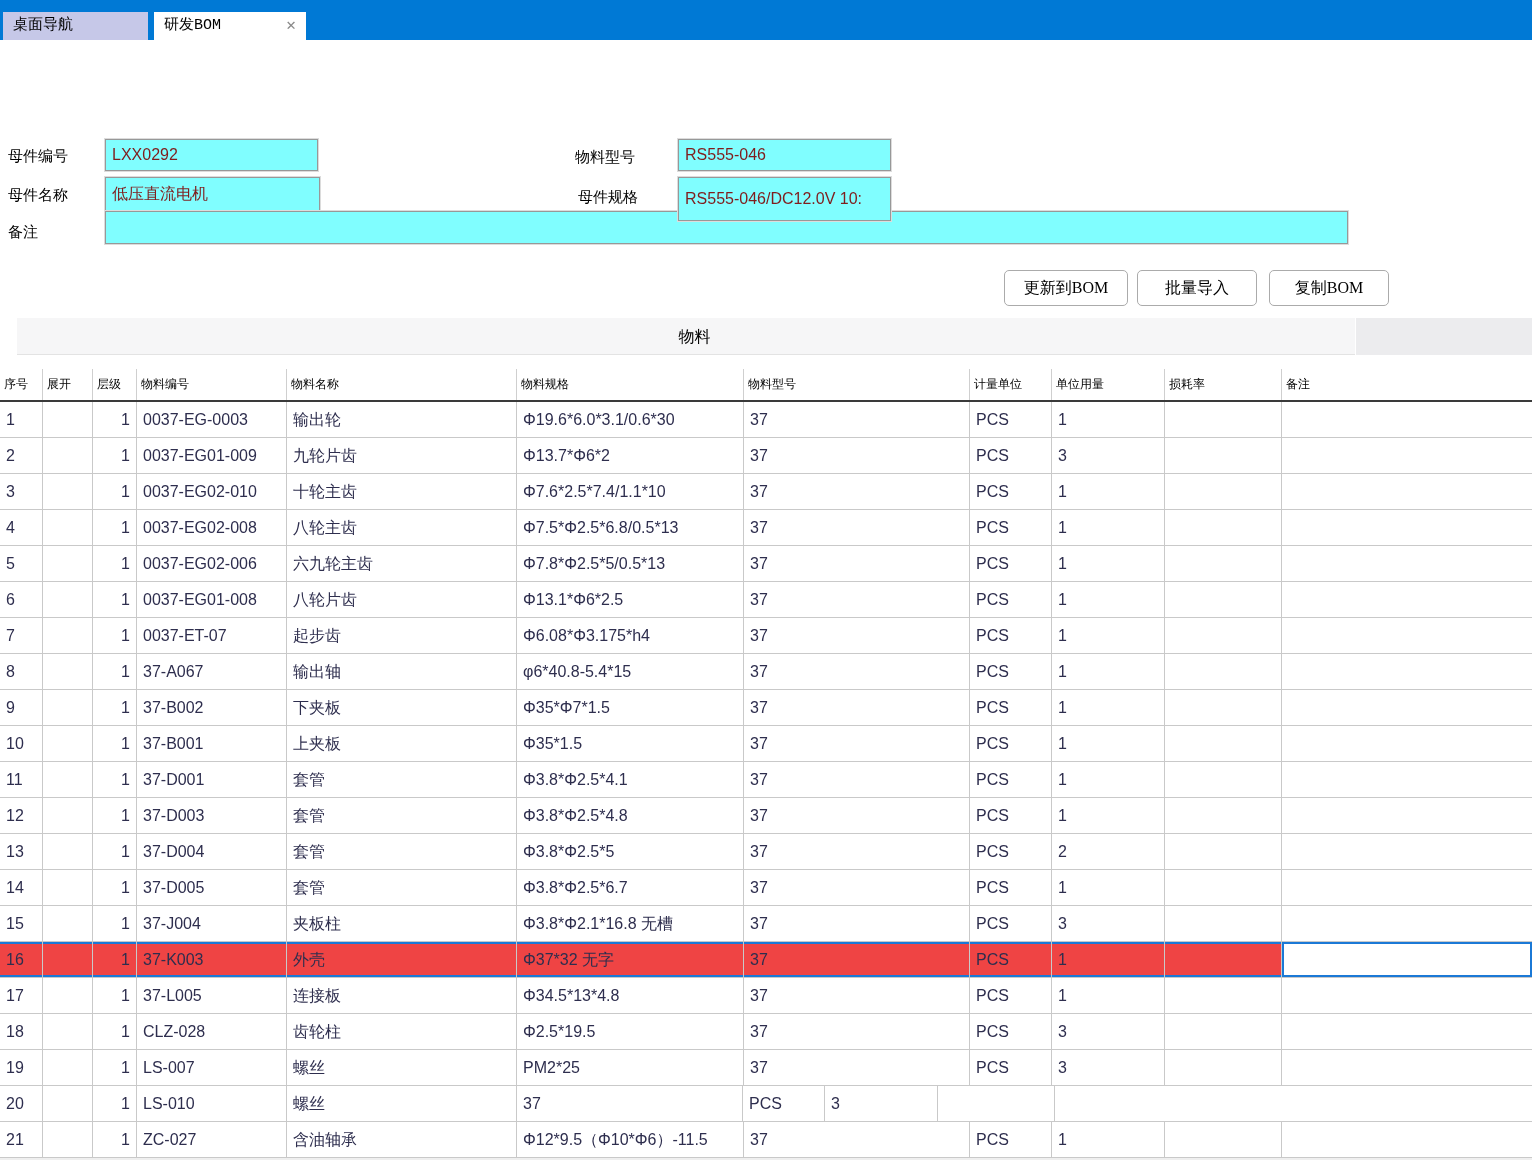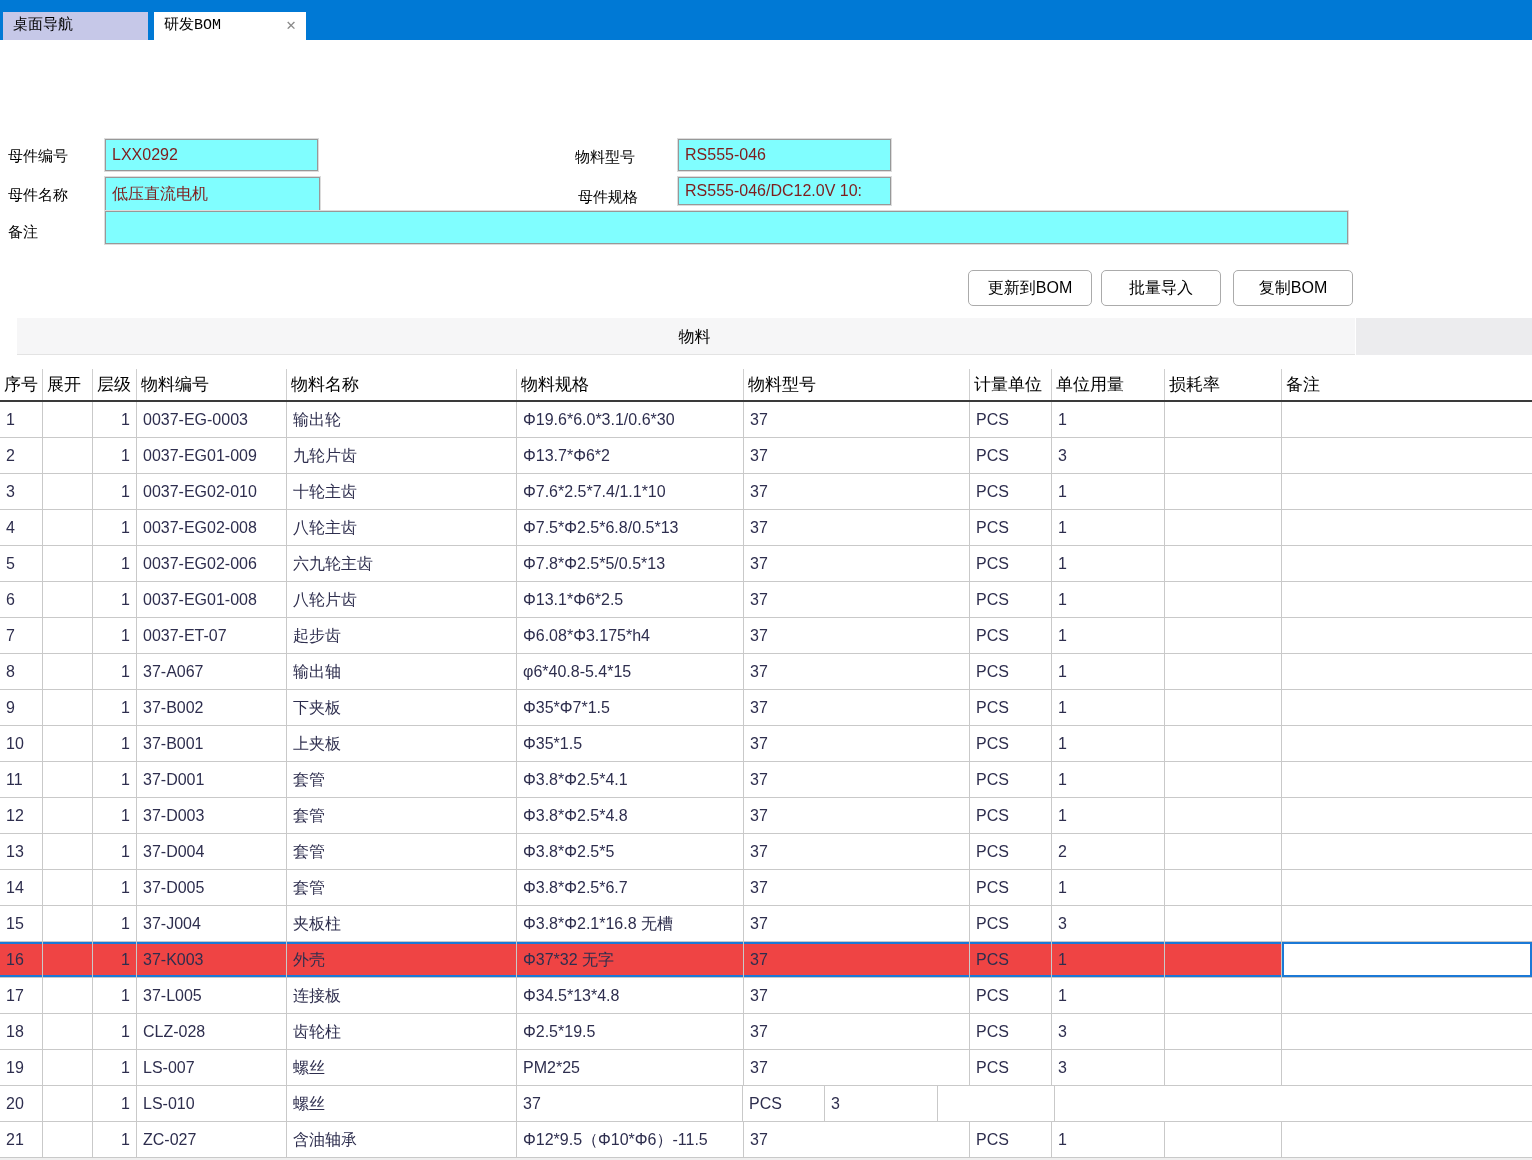--- a/index.html
+++ b/index.html
@@ -18,32 +18,32 @@
 
   
   .flabel { position:absolute; font-size:15px; color:#000; white-space:nowrap; }
   .ffield { position:absolute; background:#80feff; border:1px solid #989898;
     box-shadow:0 0 0 1px #dcdcdc; font-size:16px; padding:0 6px; color:#7f1d1d;
     font-family:"Liberation Sans","DejaVu Sans",sans-serif; }
 
   
   .btn { position:absolute; top:270px; height:36px; background:#fff;
     border:1px solid #ababab; border-radius:5px; font-size:16px; color:#000;
-    font-family:Liberation Sans, sans-serif; cursor:pointer; }
+    font-family:Liberation Serif, serif; cursor:pointer;margin-left:36px; }
 
   
   .band { position:absolute; top:318px; left:17px; width:1355px; height:37px;
     background:#f6f6f7; border-bottom:1px solid #e3e3e3; text-align:center;
     line-height:37px; font-size:16px; color:#000; }
   .band-right { position:absolute; top:318px; left:1355px; width:177px; height:37px;
     background:#ececee; border-left:1px solid #ffffff; }
 
   .header-row { position:absolute; top:369px; left:0; width:1532px; height:33px;
     display:flex; border-bottom:2px solid #3a3a3a; background:#fff; }
-  .hcell { height:31px; line-height:31px; font-size:17px; padding:0 4px;
+  .hcell { height:31px; line-height:31px; font-size:12px; padding:0 4px;
     border-right:1px solid #cfcfcf; white-space:nowrap; overflow:hidden; }
   .hcell:last-child { border-right:none; }
 
   .tbody { position:absolute; top:402px; left:0; width:1532px; }
   .row { display:flex; height:36px; border-bottom:1px solid #c9c9c9; background:#fff; }
   .cell { height:35px; line-height:35px; font-size:16px; padding:0 6px;
     border-right:1px solid #c9c9c9; white-space:nowrap; overflow:hidden; color:#2e2e4e; }
   .cell:last-child { border-right:none; }
   .right { text-align:right; }
 
@@ -80,21 +80,21 @@
   <div class="flabel" style="left:8px;top:186px">母件名称</div>
   <input class="ffield" style="left: 105px; top: 177px; width: 215px; height: 35px;" value="低压直流电机">
 
   <div class="flabel" style="left:8px;top:223px">备注</div>
   <input class="ffield" style="left: 105px; top: 211px; width: 1243px; height: 33px;" value="">
 
   <div class="flabel" style="left:575px;top:148px">物料型号</div>
   <input class="ffield" style="left: 678px; top: 139px; width: 213px; height: 32px;" value="RS555-046">
 
   <div class="flabel" style="left:578px;top:188px">母件规格</div>
-  <input class="ffield" style="left: 678px; top: 177px; width: 213px; height: 28px;" value="RS555-046/DC12.0V 10:">
+  <input class="ffield" style="left: 678px; top: 177px; width: 213px; height: 44px;" value="RS555-046/DC12.0V 10:">
 
   <button class="btn" style="left:968px;width:124px">更新到BOM</button>
   <button class="btn" style="left:1101px;width:120px">批量导入</button>
   <button class="btn" style="left:1233px;width:120px">复制BOM</button>
 
   <div class="band">物料</div>
   <div class="band-right"></div>
 
   <div class="header-row">
     <div class="hcell c0">序号</div>

